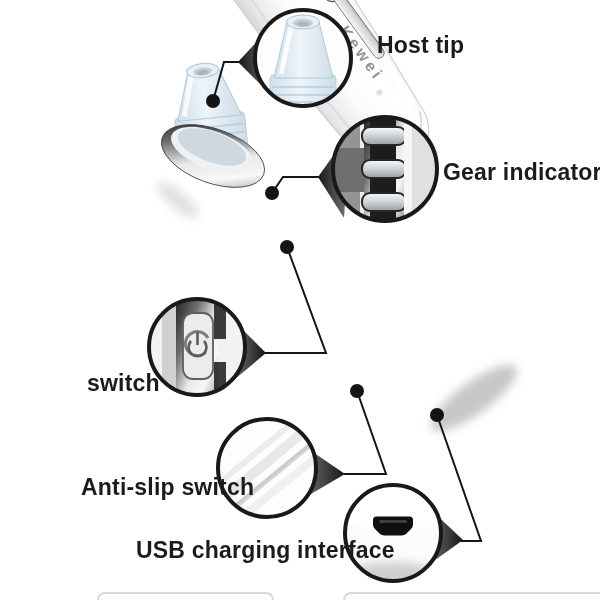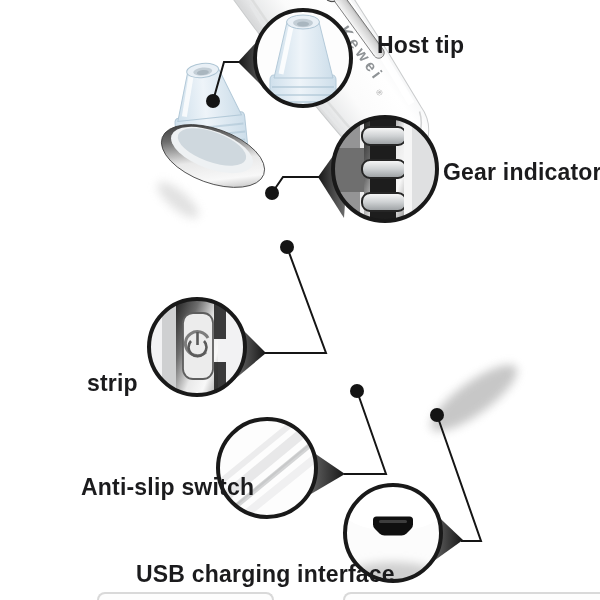--- a/index.html
+++ b/index.html
@@ -9,21 +9,21 @@
   }
   .stage svg{position:absolute;left:0;top:0;}
   .callout-label{
     position:absolute;color:#1b1b1d;font-size:23px;font-weight:600;
     letter-spacing:.2px;white-space:nowrap;line-height:28px;
   }
   .label-host-tip{left:361px;top:31px;margin-left:16px;}
   .label-gear{left:443px;top:158px;}
   .label-switch{left:87px;top:369px;}
   .label-antislip{left:81px;top:473px;}
-  .label-usb{left:136px;top:560px;}
+  .label-usb{left:136px;top:536px;}
   .bottom-card{
     position:absolute;top:592px;height:14px;background:#fdfdfd;
     border:2px solid #d9d9d9;border-bottom:none;border-radius:8px 8px 0 0;
   }
   .bottom-card-left{left:97px;width:173px;}
   .bottom-card-right{left:343px;width:268px;}
 </style>
 </head>
 <body>
 
@@ -238,20 +238,20 @@
         <path d="M 373,520 q 0,-3.5 3.5,-3.5 h 33 q 3.5,0 3.5,3.5 v 4.5 q 0,2.5 -2,4.5 l -4.5,4.5 q -2,2 -5,2 h -17 q -3,0 -5,-2 l -4.5,-4.5 q -2,-2 -2,-4.5 z" fill="#0f0f0f"></path>
         <rect x="379" y="520" width="28" height="3" rx="1.5" fill="#3d3d3d"></rect>
       </g>
     </g>
     <circle cx="393" cy="533" r="48" fill="none" stroke="#191919" stroke-width="4"></circle>
   </g>
 </svg>
 
 <div class="callout-label label-host-tip">Host tip</div>
 <div class="callout-label label-gear">Gear indicator</div>
-<div class="callout-label label-switch">strip</div>
+<div class="callout-label label-switch">switch</div>
 <div class="callout-label label-antislip">Anti-slip switch</div>
 <div class="callout-label label-usb">USB charging interface</div>
 
 <div class="bottom-card bottom-card-left"></div>
 <div class="bottom-card bottom-card-right"></div>
 
 </div>
 
 </body></html>

